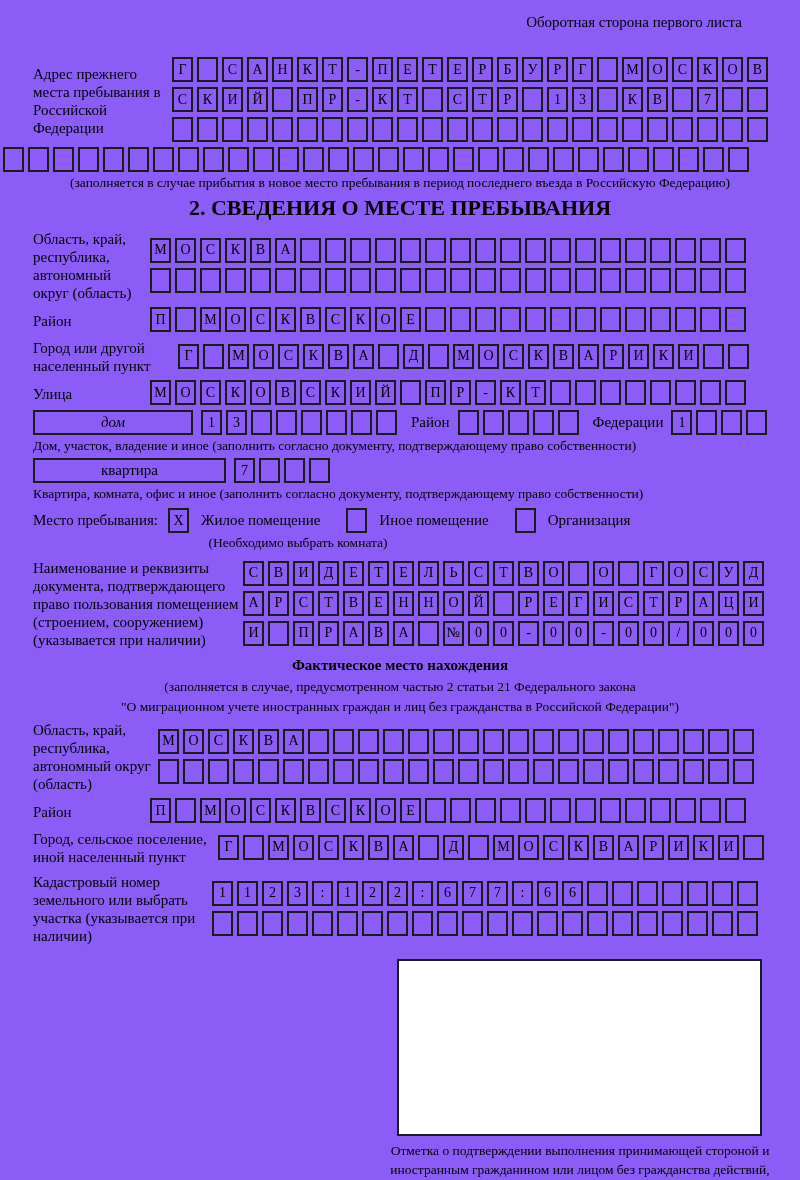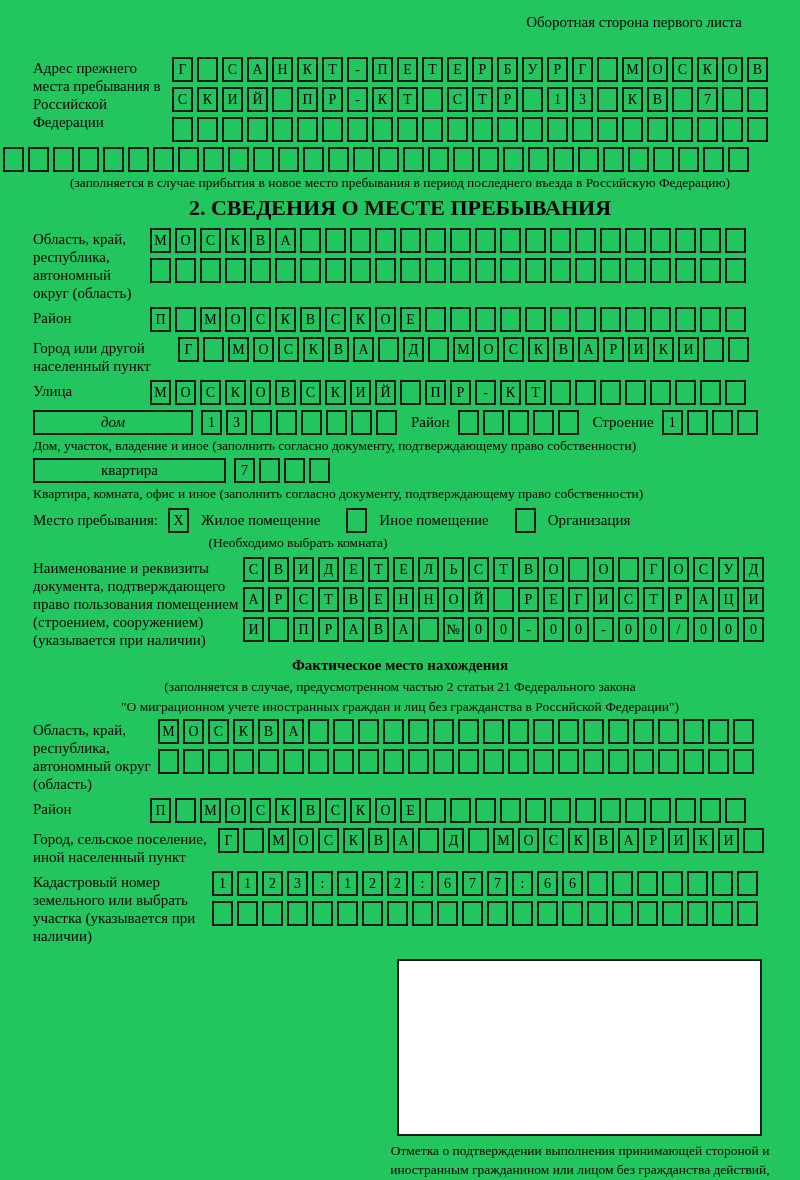--- a/index.html
+++ b/index.html
@@ -1,22 +1,22 @@
 <!DOCTYPE html>
 <html><head>
 <meta charset="utf-8">
 <style>
   html,body{margin:0;padding:0;background:#ffffff;}
   .page{
     position:relative;width:800px;height:1180px;box-sizing:border-box;
-    background:#22c55e;color:#000;padding:14px 33px 0 33px;overflow:hidden;
+    background:#8b5cf6;color:#000;padding:14px 33px 0 33px;overflow:hidden;
     font-family:"Liberation Serif", serif;
   }
   .hdr{text-align:right;font-size:15px;margin-bottom:26px;padding-right:25px;}
-  .frow{display:flex;align-items:flex-start;margin-bottom:5px;}
+  .frow{display:flex;align-items:center;margin-bottom:5px;}
   .flabel{flex:none;font-size:15px;line-height:1.2;padding-top:2px;}
   .w139{width:139px;}
   .w117{width:117px;}
   .w125{width:125px;}
   .w145{width:145px;}
   .w185{width:185px;}
   .w179{width:179px;}
   .w210{width:210px;}
   .rows{display:flex;flex-direction:column;gap:5px;}
   .cellrow{display:flex;gap:4px;flex:none;}
@@ -343,21 +343,21 @@
         <span class="cell"></span>
       </div>
     <div class="inl">Район</div>
     <div class="cellrow">
         <span class="cell"></span>
         <span class="cell"></span>
         <span class="cell"></span>
         <span class="cell"></span>
         <span class="cell"></span>
       </div>
-    <div class="inl">Строение</div>
+    <div class="inl">Федерации</div>
     <div class="cellrow">
         <span class="cell">1</span>
         <span class="cell"></span>
         <span class="cell"></span>
         <span class="cell"></span>
       </div>
   </div>
   <div class="note">Дом, участок, владение и иное (заполнить согласно документу, подтверждающему право собственности)</div>
 
   <div class="houserow">

